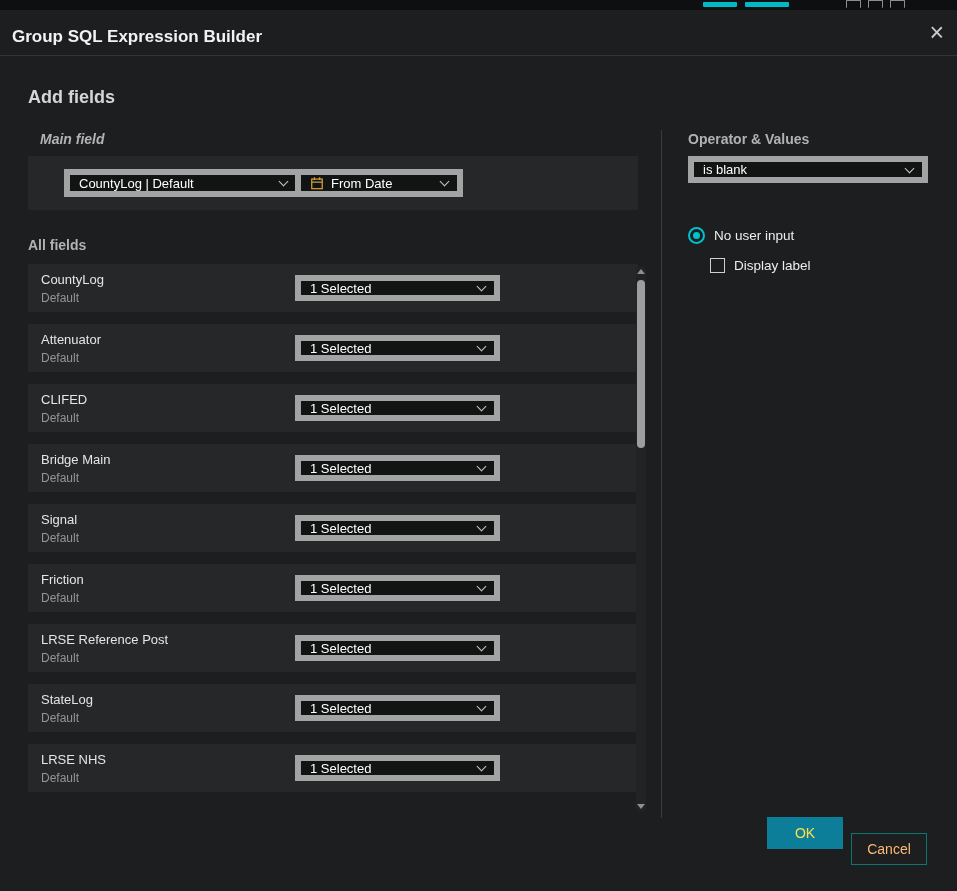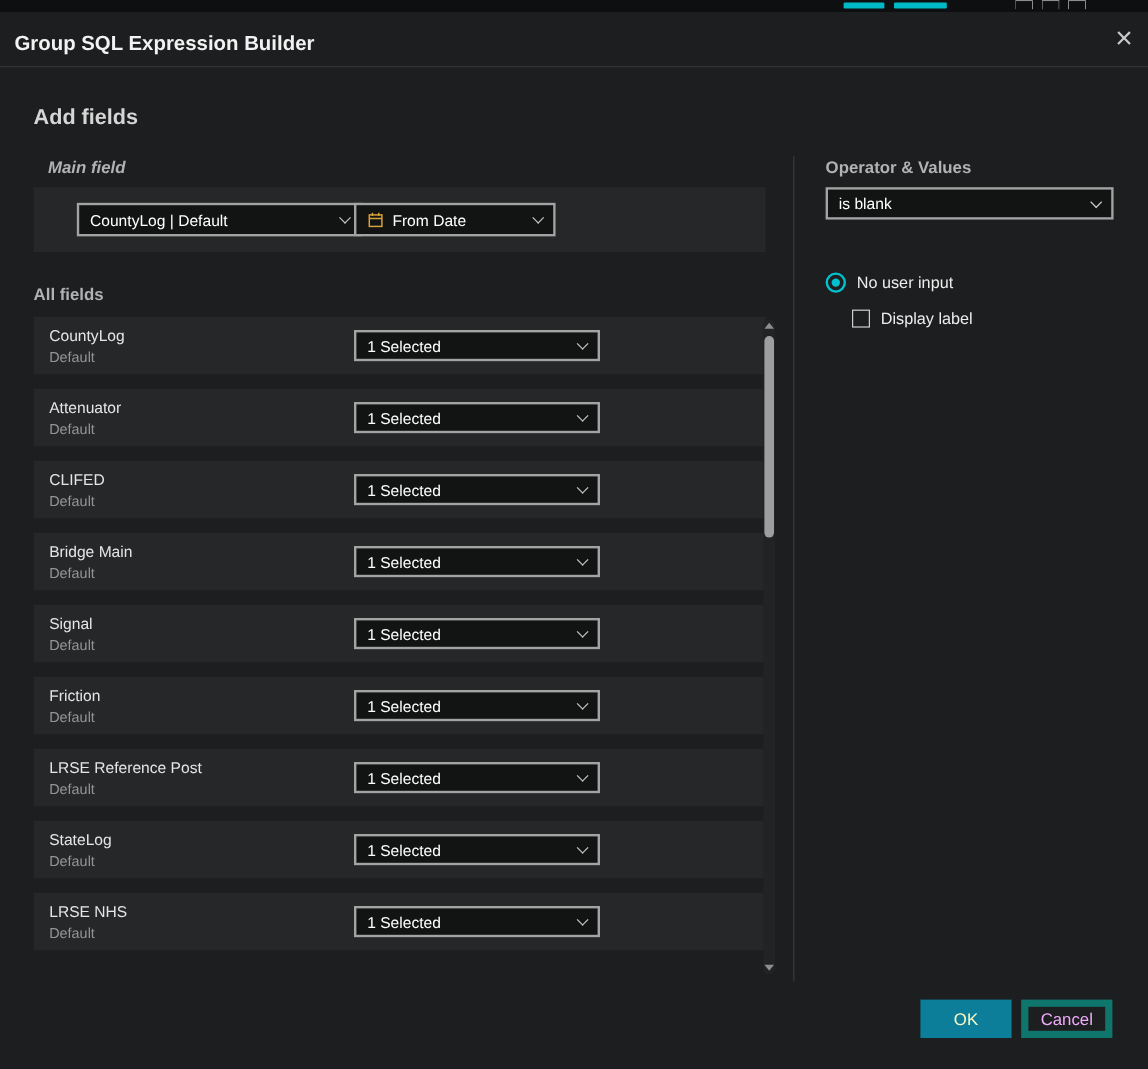--- a/index.html
+++ b/index.html
@@ -22,21 +22,21 @@
   
   .panel{position:absolute;background:#262728;}
   .main-panel{left:28px;top:146px;width:610px;height:54px;}
   .rows{position:absolute;left:28px;top:254px;width:610px;}
   .row{position:relative;height:48px;background:#262728;margin-bottom:12px;}
   .row-name{position:absolute;left:13px;top:8px;font-size:13px;color:#e5e5e5;}
   .row-sub{position:absolute;left:13px;top:27px;font-size:12px;color:#959595;}
   
   .dropdown{
     position:absolute;display:flex;align-items:center;justify-content:space-between;
-    background:#121313;border:2px solid #a3a3a3;color:#fff;font-size:13px;
+    background:#121313;border:6px solid #a3a3a3;color:#fff;font-size:13px;
     padding:0 9px;box-sizing:border-box;cursor:pointer;
   }
   .dd-left{display:flex;align-items:center;gap:7px;}
   .chev{
     width:6px;height:6px;flex:none;margin-left:8px;margin-top:-3px;
     border-right:1.5px solid #c9c9c9;border-bottom:1.5px solid #c9c9c9;
     transform:rotate(45deg);
   }
   
   .scrollbar{position:absolute;left:636px;top:256px;width:10px;height:546px;background:#222324;border-radius:5px;}
@@ -57,22 +57,22 @@
   }
   .check-row{position:absolute;left:710px;top:248px;display:flex;align-items:center;gap:9px;}
   .checkbox{width:13px;height:13px;border:1.5px solid #cfcfcf;background:transparent;flex:none;cursor:pointer;}
   .ctl-label{font-size:13.5px;color:#ededed;cursor:pointer;}
   
   .footer{position:absolute;right:30px;bottom:26px;display:flex;gap:8px;}
   .btn{
     width:76px;height:32px;display:flex;align-items:center;justify-content:center;
     font-size:14px;box-sizing:border-box;cursor:pointer;font-family:inherit;
   }
-  .btn.ok{background:#0c7e99;color:#fef9c3;border:none;text-align:center;}
-  .btn.cancel{background:transparent;color:#f0abfc;border:6px solid #0f766e;}
+  .btn.ok{background:#0c7e99;color:#fde047;border:none;text-align:center;}
+  .btn.cancel{background:transparent;color:#fdba74;border:1px solid #0f766e;margin-top:16px;}
 </style>
 </head>
 <body>
 
 <div class="app">
 
   <span class="strip-frag teal" style="left:703px;width:34px;"></span>
   <span class="strip-frag teal" style="left:745px;width:44px;"></span>
   <span class="strip-frag icon" style="left:846px;width:13px;"></span>
   <span class="strip-frag icon" style="left:868px;width:13px;"></span>

